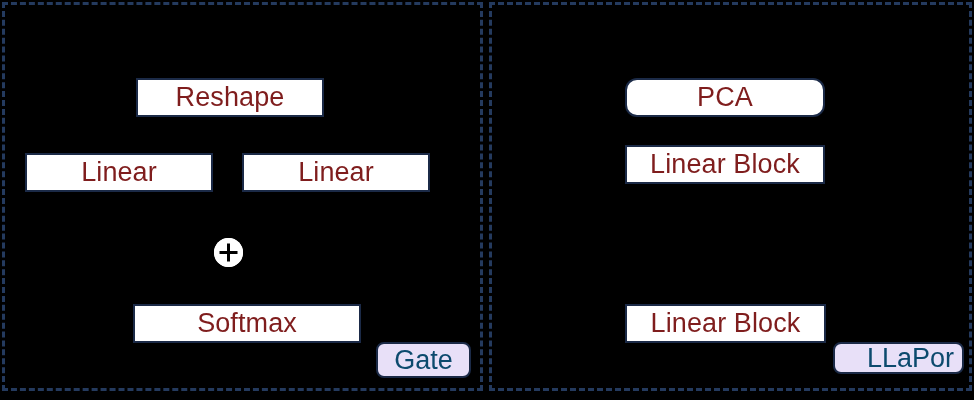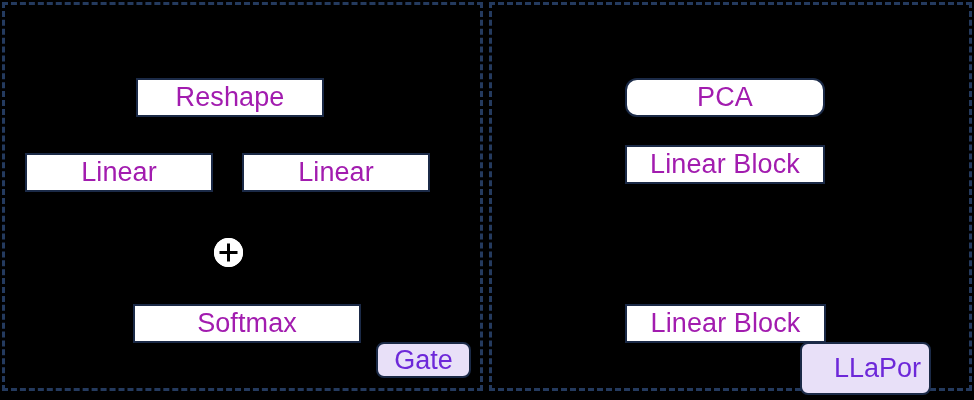--- a/index.html
+++ b/index.html
@@ -34,36 +34,36 @@
     left: 489px;
     top: 2px;
     width: 483px;
     height: 389px;
   }
   .node {
     position: absolute;
     box-sizing: border-box;
     background: #ffffff;
     border: 2px solid #1b2a47;
-    color: #a21caf;
+    color: #7f1d1d;
     display: flex;
     align-items: center;
     justify-content: center;
     font-size: 27px;
     line-height: 1;
     letter-spacing: 0.1px;
     white-space: nowrap;
   }
   .badge {
     position: absolute;
     box-sizing: border-box;
     background: #e8e0f8;
     border: 2px solid #1b2a47;
     border-radius: 8px;
-    color: #6d28d9;
+    color: #0c4a6e;
     display: flex;
     align-items: center;
     justify-content: center;
     font-size: 27px;
     line-height: 1;
     white-space: nowrap;
   }
   .op-plus {
     position: absolute;
     box-sizing: border-box;
@@ -83,21 +83,21 @@
   #node-linear-right { left: 242px; top: 153px; width: 188px; height: 39px; }
   #node-add          { left: 214px; top: 238px; width: 29px;  height: 29px; }
   #node-softmax      { left: 133px; top: 304px; width: 228px; height: 39px; }
   #badge-gate        { left: 376px; top: 342px; width: 95px;  height: 36px; }
 
   
   #node-pca            { left: 625px; top: 78px;  width: 200px; height: 39px; border-radius: 12px; }
   #node-linear-block-1 { left: 625px; top: 145px; width: 200px; height: 39px; }
   #node-residual-block { left: 759px; top: 228px; width: 203px; height: 39px; }
   #node-linear-block-2 { left: 625px; top: 304px; width: 201px; height: 39px; }
-  #badge-llapor        { left: 800px; top: 342px; width: 131px; height: 53px; padding-left: 24px; }
+  #badge-llapor        { left: 833px; top: 342px; width: 131px; height: 32px; padding-left: 24px; }
 </style>
 </head>
 <body>
 
 <div id="canvas">
 
   <div class="panel" id="panel-gate"></div>
 
   <div class="node" id="node-reshape">Reshape</div>
 

